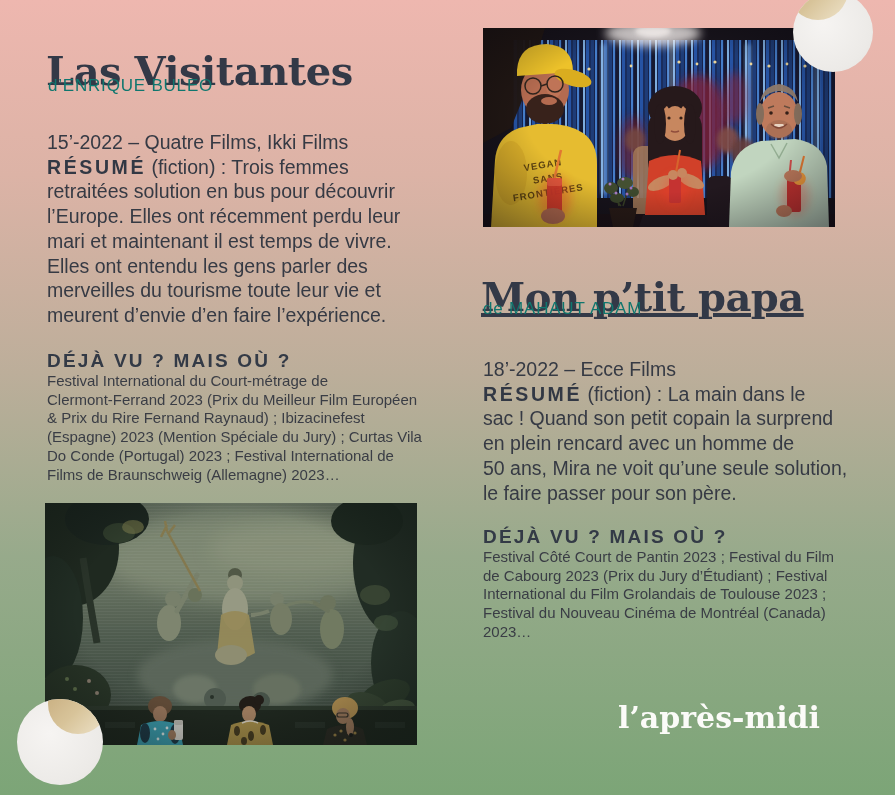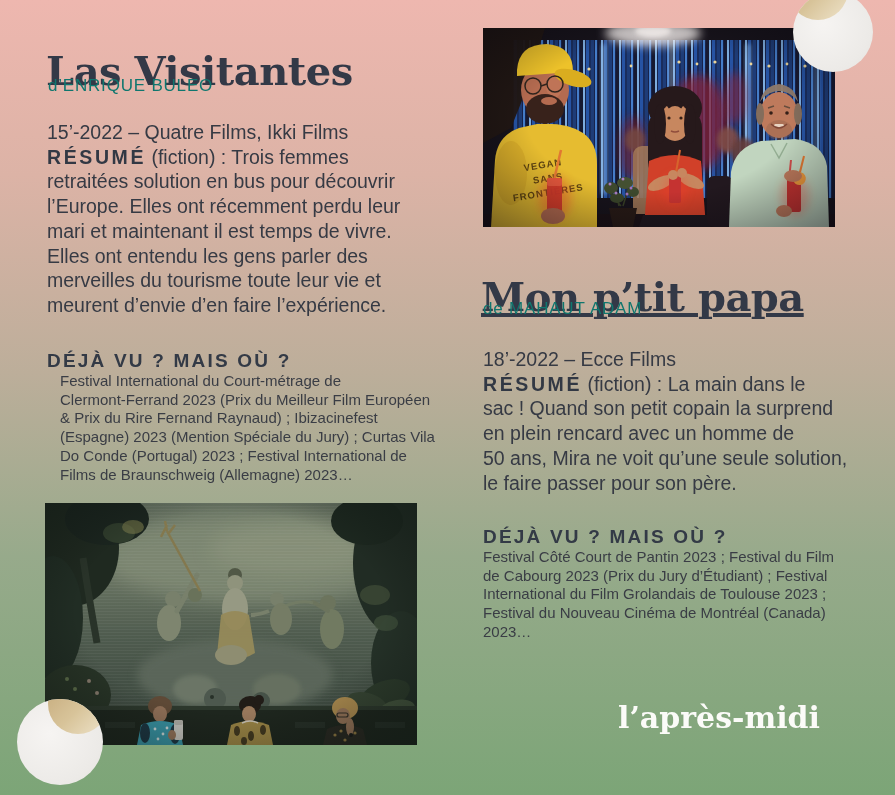--- a/index.html
+++ b/index.html
@@ -9,21 +9,21 @@
     background:linear-gradient(180deg,#eeb7af 0%,#dcb3a6 22%,#bcae9a 47%,#97aa8b 70%,#7ca577 100%);
   }
   .abs{position:absolute;}
   .film-title{
     font-family:"DejaVu Serif","Liberation Serif",serif;
     font-weight:700;font-size:40px;line-height:44px;color:#333947;letter-spacing:-0.5px;
   }
   .film-director{
     font-size:17px;color:#0f766e;letter-spacing:0.8px;font-weight:400;
   }
-  .body-block{font-size:19.5px;line-height:24.7px;color:#363a44;}
+  .body-block{font-size:19.5px;line-height:24.7px;color:#363a44;margin-top:10px;}
   .pre{white-space:pre;}
   .resume-label{font-weight:700;letter-spacing:2.6px;color:#323844;}
   .section-heading{
     font-weight:700;font-size:19px;letter-spacing:2.2px;color:#333a46;
   }
   .festival-block{font-size:15px;line-height:18.7px;color:#3a3d45;}
   p{margin:0;}
   figure{margin:0;padding:0;}
   
   .circle{border-radius:50%;overflow:hidden;z-index:5;
@@ -51,21 +51,21 @@
 retraitées solution en bus pour découvrir
 l’Europe. Elles ont récemment perdu leur
 mari et maintenant il est temps de vivre.
 Elles ont entendu les gens parler des
 merveilles du tourisme toute leur vie et
 meurent d’envie d’en faire l’expérience.</span></p>
 </div>
 
 <div class="abs section-heading" style="left:47px;top:350px;">DÉJÀ VU ? MAIS OÙ ?</div>
 
-<div class="abs festival-block pre" style="left:47px;top:372px;width:400px;margin-left:13px;">Festival International du Court-métrage de
+<div class="abs festival-block pre" style="left:47px;top:372px;width:400px;">Festival International du Court-métrage de
 Clermont-Ferrand 2023 (Prix du Meilleur Film Européen
 &amp; Prix du Rire Fernand Raynaud) ; Ibizacinefest
 (Espagne) 2023 (Mention Spéciale du Jury) ; Curtas Vila
 Do Conde (Portugal) 2023 ; Festival International de
 Films de Braunschweig (Allemagne) 2023…</div>
 
 <figure class="abs" style="left:45px;top:503px;width:372px;height:242px;">
 <svg width="372" height="242" viewBox="0 0 372 242" xmlns="http://www.w3.org/2000/svg">
   <defs>
     <linearGradient id="tapGrad" x1="0" y1="0" x2="0" y2="1">

